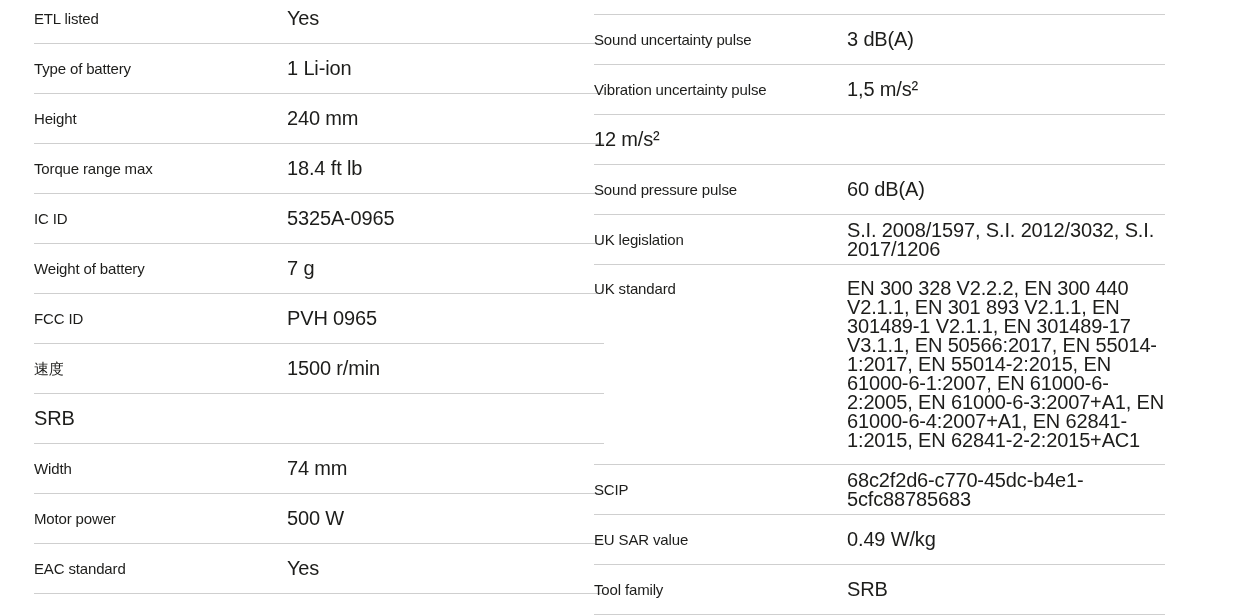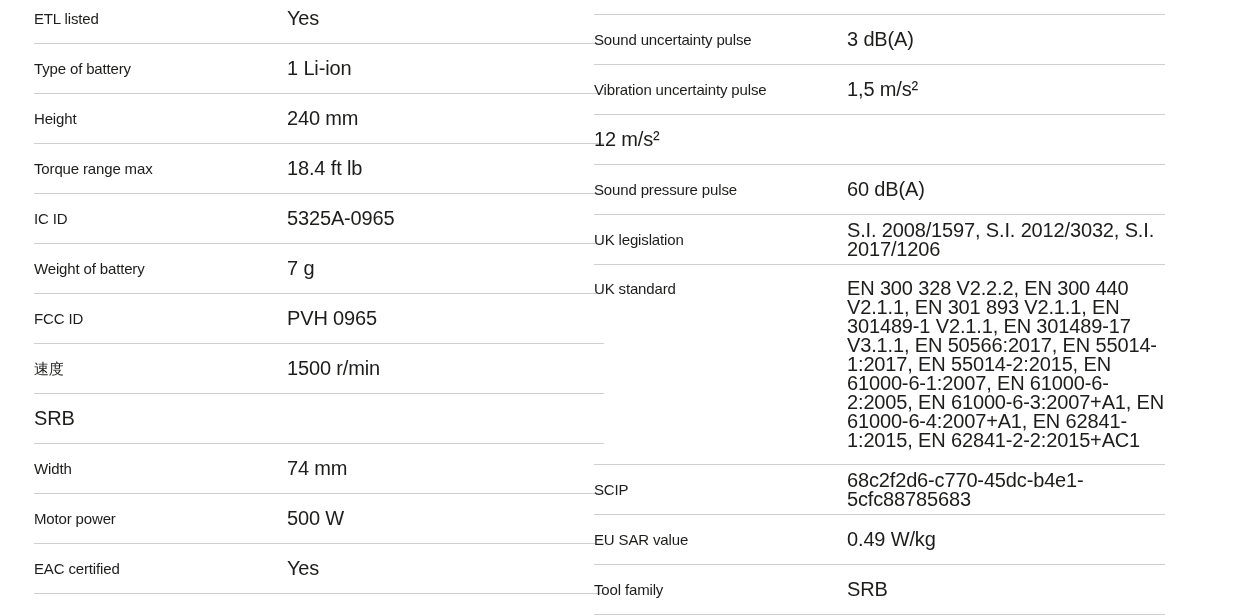--- a/index.html
+++ b/index.html
@@ -100,21 +100,21 @@
       </div>
       <div class="spec-row">
         <div class="spec-label">Width</div>
         <div class="spec-value">74 mm</div>
       </div>
       <div class="spec-row">
         <div class="spec-label">Motor power</div>
         <div class="spec-value">500 W</div>
       </div>
       <div class="spec-row">
-        <div class="spec-label">EAC certified</div>
+        <div class="spec-label">EAC standard</div>
         <div class="spec-value">Yes</div>
       </div>
     </div>
   <div class="spec-col col-right" id="spec-table-right">
       <div class="spec-row">
         <div class="spec-label">Sound uncertainty pulse</div>
         <div class="spec-value">3 dB(A)</div>
       </div>
       <div class="spec-row">
         <div class="spec-label">Vibration uncertainty pulse</div>

